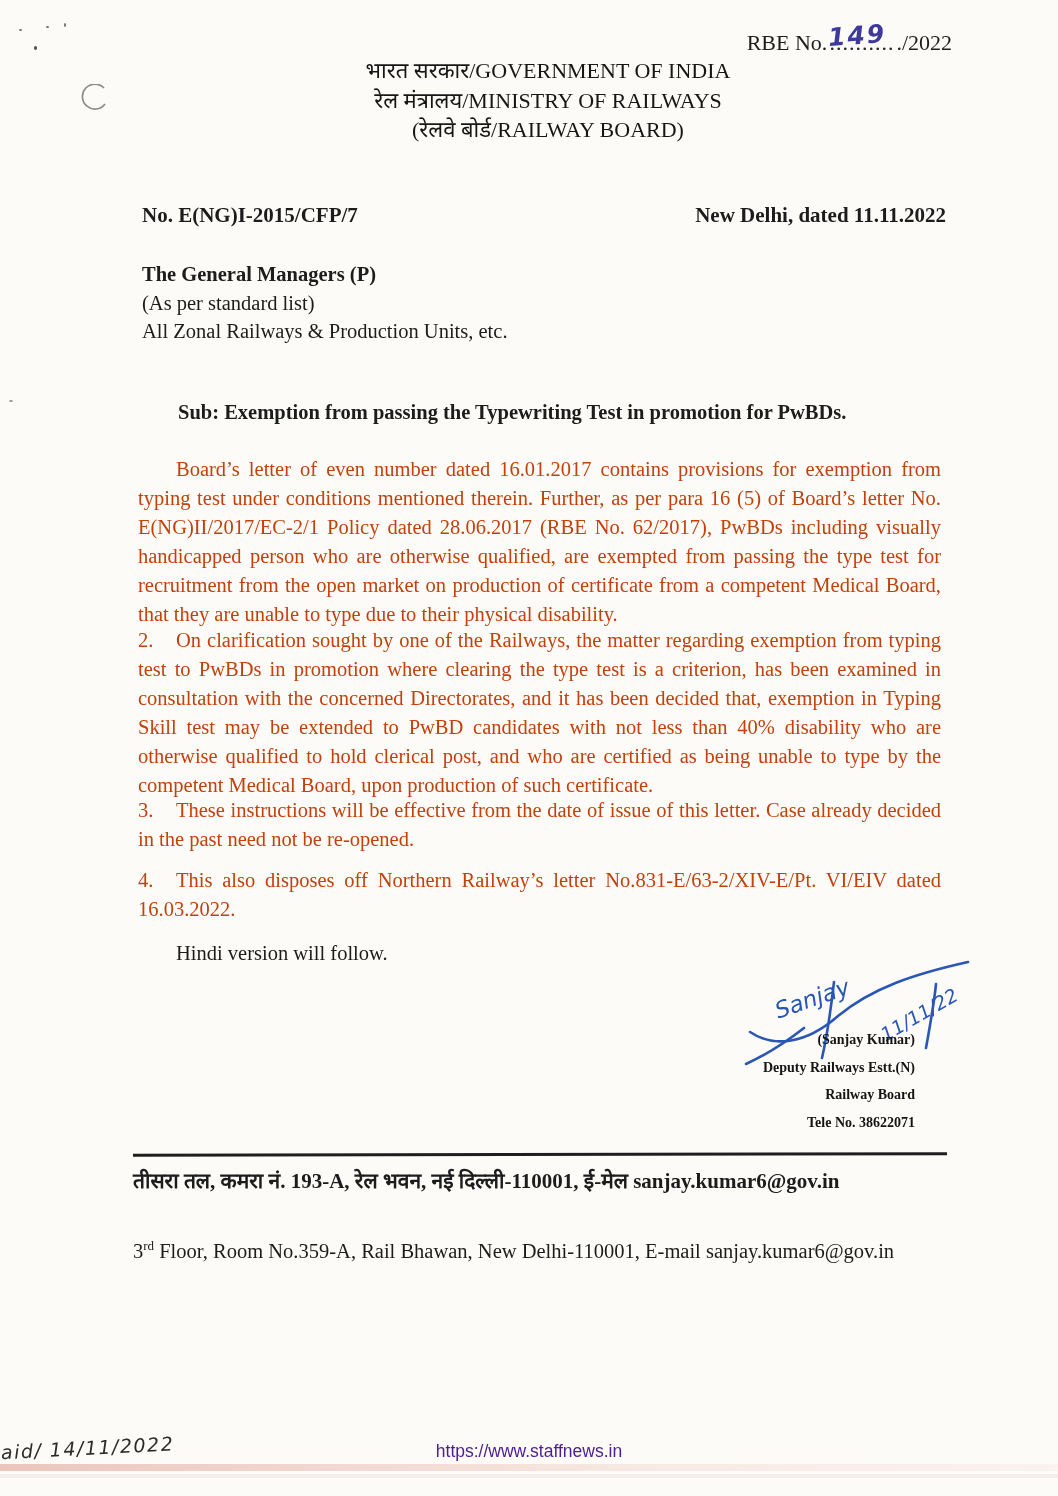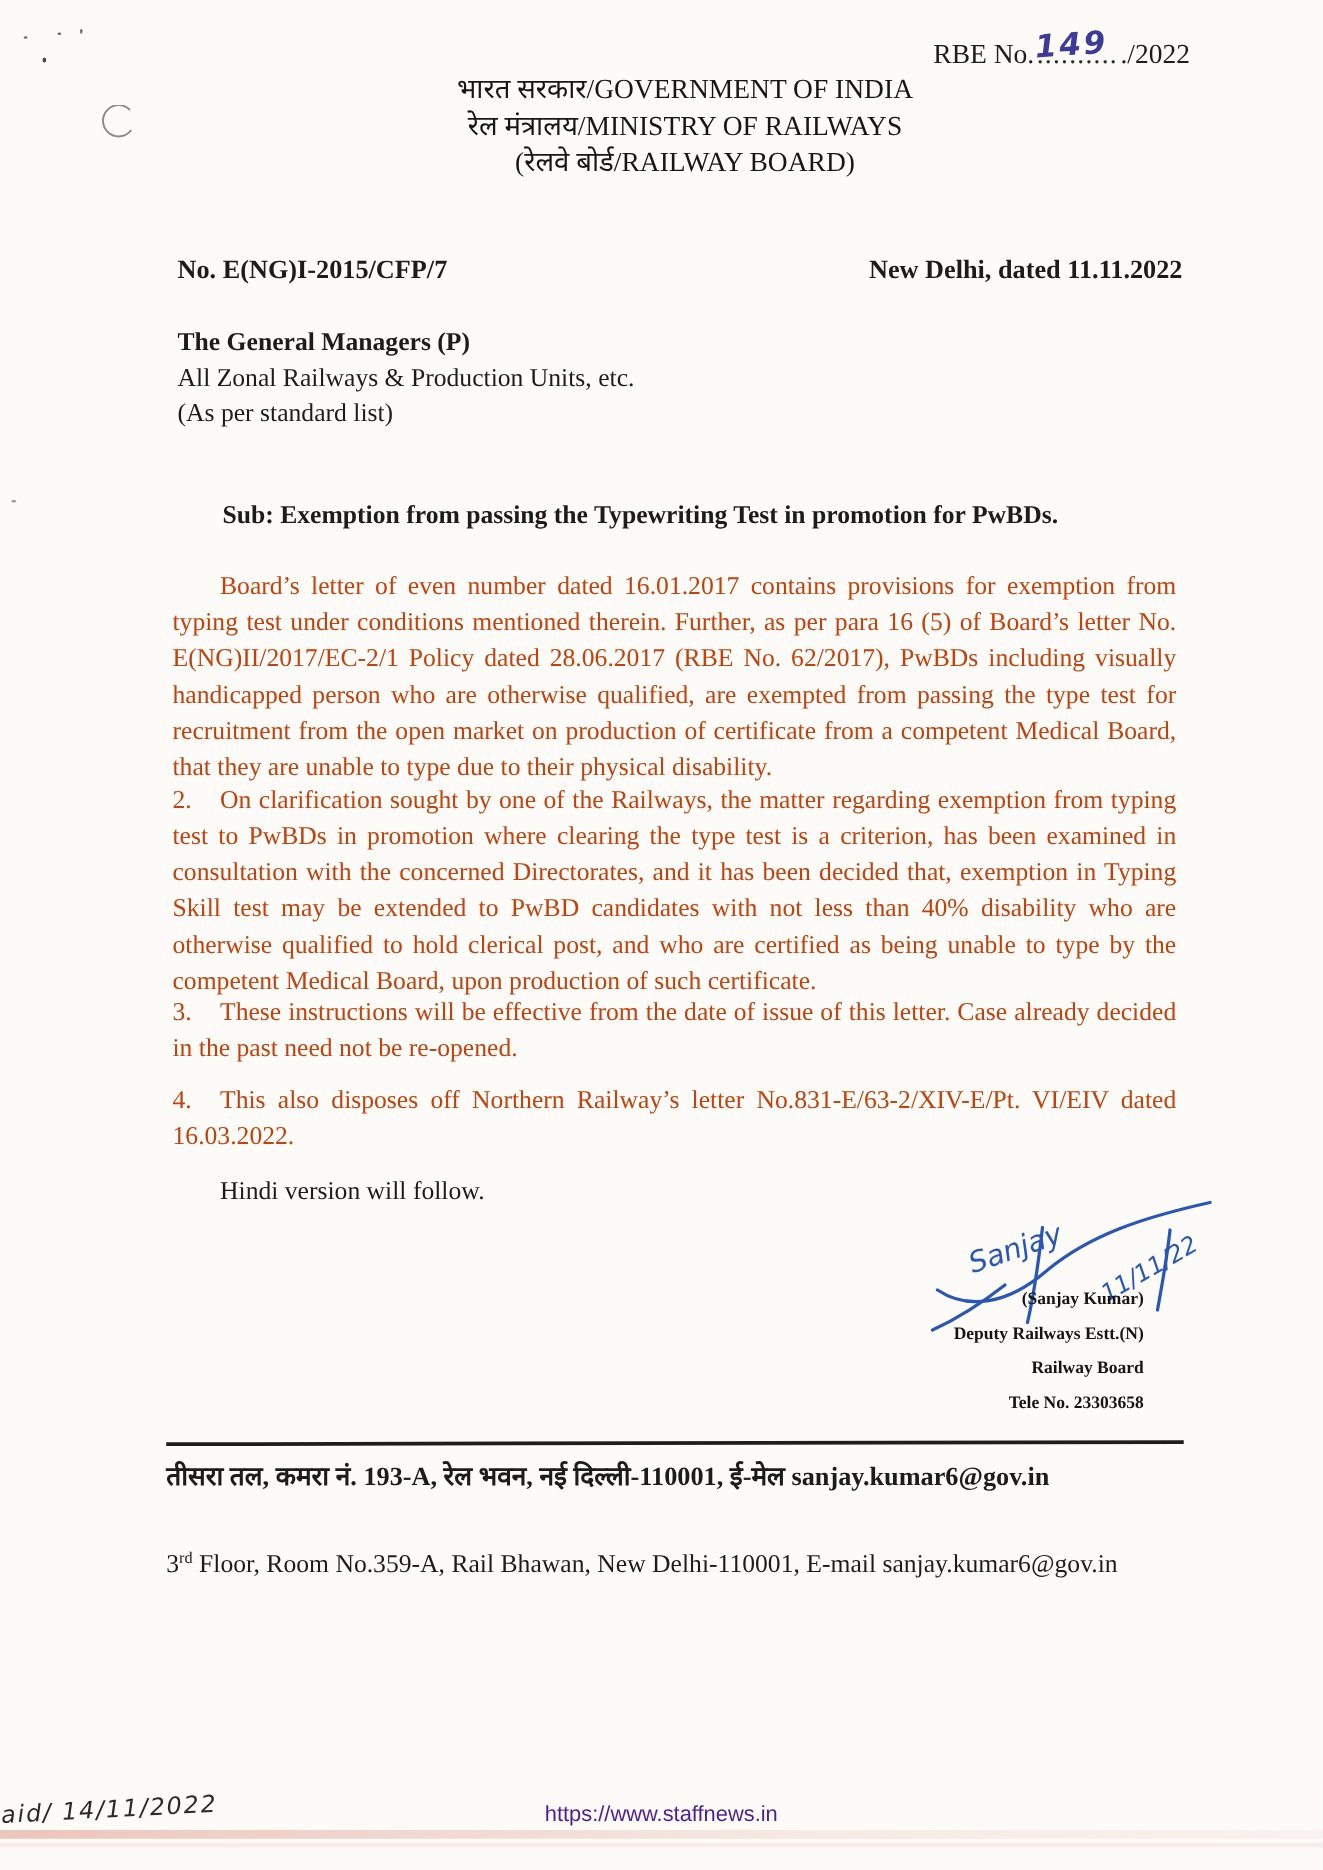--- a/index.html
+++ b/index.html
@@ -106,22 +106,22 @@
     <div>भारत सरकार/GOVERNMENT OF INDIA</div>
     <div>रेल मंत्रालय/MINISTRY OF RAILWAYS</div>
     <div>(रेलवे बोर्ड/RAILWAY BOARD)</div>
   </div>
 
   <div class="ref-number">No. E(NG)I-2015/CFP/7</div>
   <div class="ref-date">New Delhi, dated 11.11.2022</div>
 
   <div class="addressee">
     <div class="b">The General Managers (P)</div>
+    <div>(As per standard list)</div>
     <div>All Zonal Railways &amp; Production Units, etc.</div>
-    <div>(As per standard list)</div>
   </div>
 
   <div class="subject">Sub: Exemption from passing the Typewriting Test in promotion for PwBDs.</div>
 
   <p class="para p1"><span class="pnum"></span><span>Board’s letter of even number dated 16.01.2017 contains provisions for exemption from typing test under conditions mentioned therein. Further, as per para 16 (5) of Board’s letter No. E(NG)II/2017/EC-2/1 Policy dated 28.06.2017 (RBE No. 62/2017), PwBDs including visually handicapped person who are otherwise qualified, are exempted from passing the type test for recruitment from the open market on production of certificate from a competent Medical Board, that they are unable to type due to their physical disability.</span></p>
   <p class="para p2"><span class="pnum">2.</span><span>On clarification sought by one of the Railways, the matter regarding exemption from typing test to PwBDs in promotion where clearing the type test is a criterion, has been examined in consultation with the concerned Directorates, and it has been decided that, exemption in Typing Skill test may be extended to PwBD candidates with not less than 40% disability who are otherwise qualified to hold clerical post, and who are certified as being unable to type by the competent Medical Board, upon production of such certificate.</span></p>
   <p class="para p3"><span class="pnum">3.</span><span>These instructions will be effective from the date of issue of this letter. Case already decided in the past need not be re-opened.</span></p>
   <p class="para p4"><span class="pnum">4.</span><span>This also disposes off Northern Railway’s letter No.831-E/63-2/XIV-E/Pt. VI/EIV dated 16.03.2022.</span></p>
 
   <div class="closing">Hindi version will follow.</div>
@@ -134,21 +134,21 @@
       <path d="M198 28 C 196 48, 192 70, 188 92"></path>
     </g>
     <text x="36" y="52" transform="rotate(-19 70 45)" font-family="DejaVu Sans, sans-serif" font-style="italic" font-size="23" fill="#2a56b5">Sanjay</text>
     <text x="138" y="74" transform="rotate(-30 165 62)" font-family="DejaVu Sans, sans-serif" font-style="italic" font-size="19" fill="#2a56b5">11/11/22</text>
   </svg>
 
   <div class="sig-block">
     <div>(Sanjay Kumar)</div>
     <div>Deputy Railways Estt.(N)</div>
     <div>Railway Board</div>
-    <div>Tele No. 23303658</div>
+    <div>Tele No. 38622071</div>
   </div>
 
   <div class="foot-rule"></div>
   <div class="foot-hi">तीसरा तल, कमरा नं. 193-A, रेल भवन, नई दिल्ली-110001, ई-मेल sanjay.kumar6@gov.in</div>
   <div class="foot-en"><span>3</span><sup>rd</sup><span> Floor, Room No.359-A, Rail Bhawan, New Delhi-110001, E-mail sanjay.kumar6@gov.in</span></div>
 
   <div class="scribble">laid/ 14/11/2022</div>
   <div class="watermark">https://www.staffnews.in</div>
   <div class="pink-band"></div>
   <div class="pink-band2"></div>

